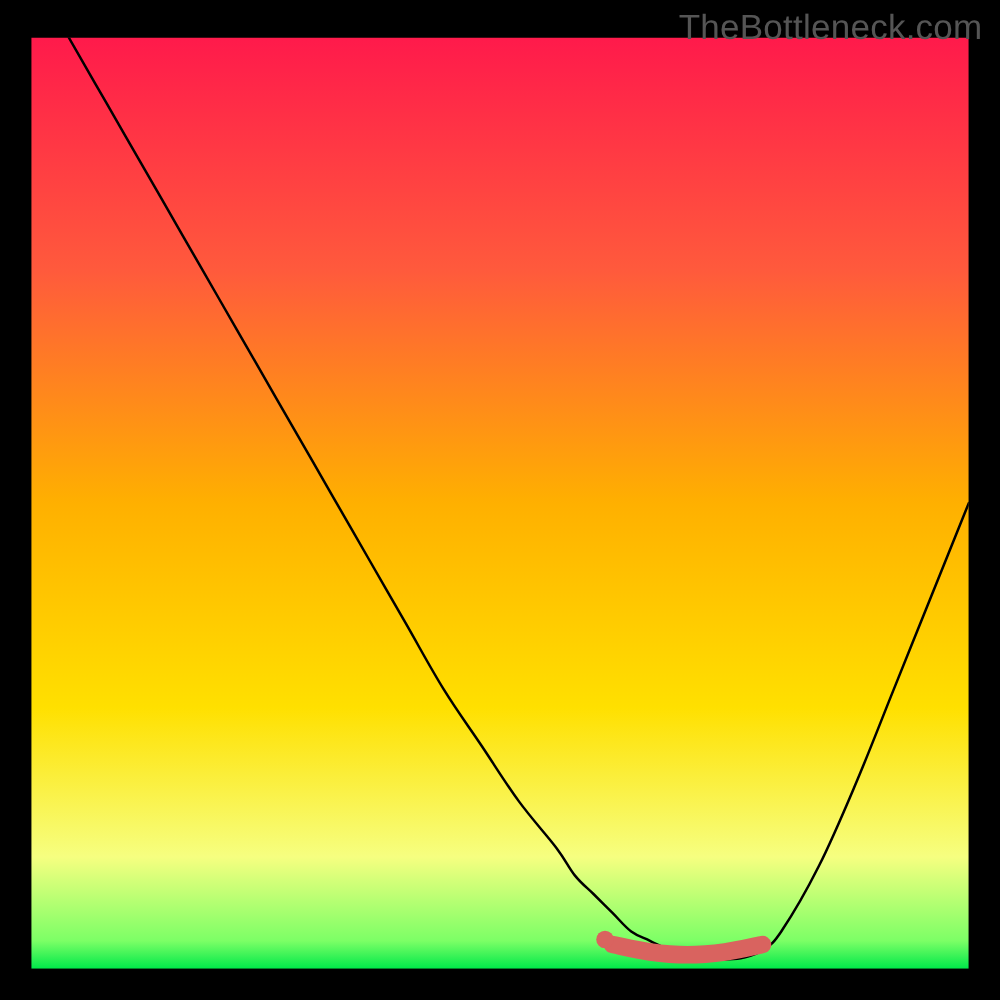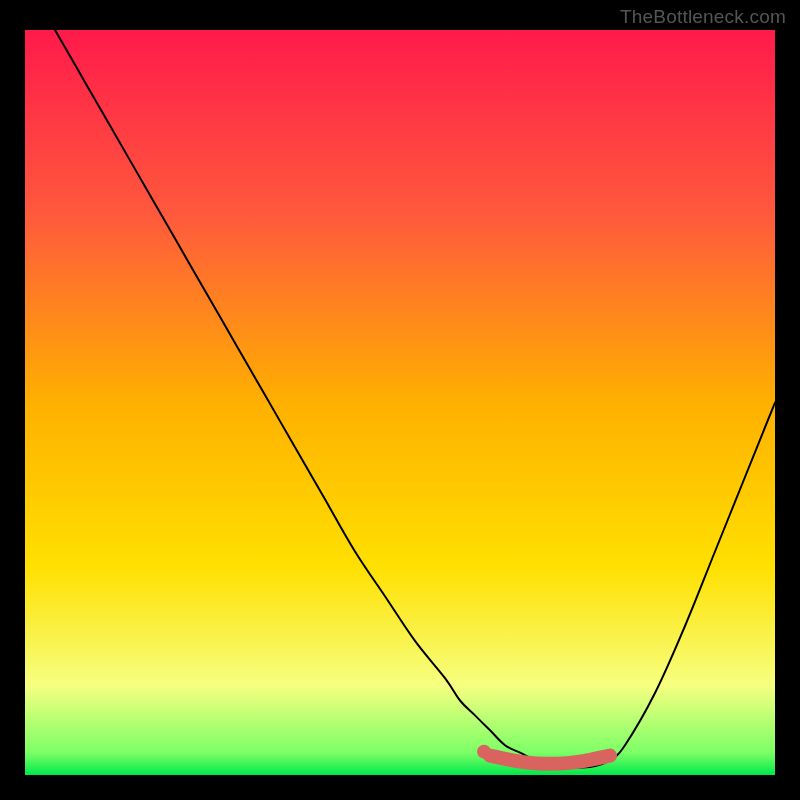--- a/index.html
+++ b/index.html
@@ -17,21 +17,21 @@
     top: 0;
     width: 800px;
     height: 800px;
     background: #000;
   }
   .watermark {
     position: absolute;
     top: 6px;
     right: 14px;
     color: #555;
-    font-size: 19px;
+    font-size: 28px;
     font-weight: 500;
     letter-spacing: 0.2px;
     z-index: 10;
   }
   .plot-wrap {
     position: absolute;
     left: 25px;
     top: 30px;
     width: 750px;
     height: 745px;

